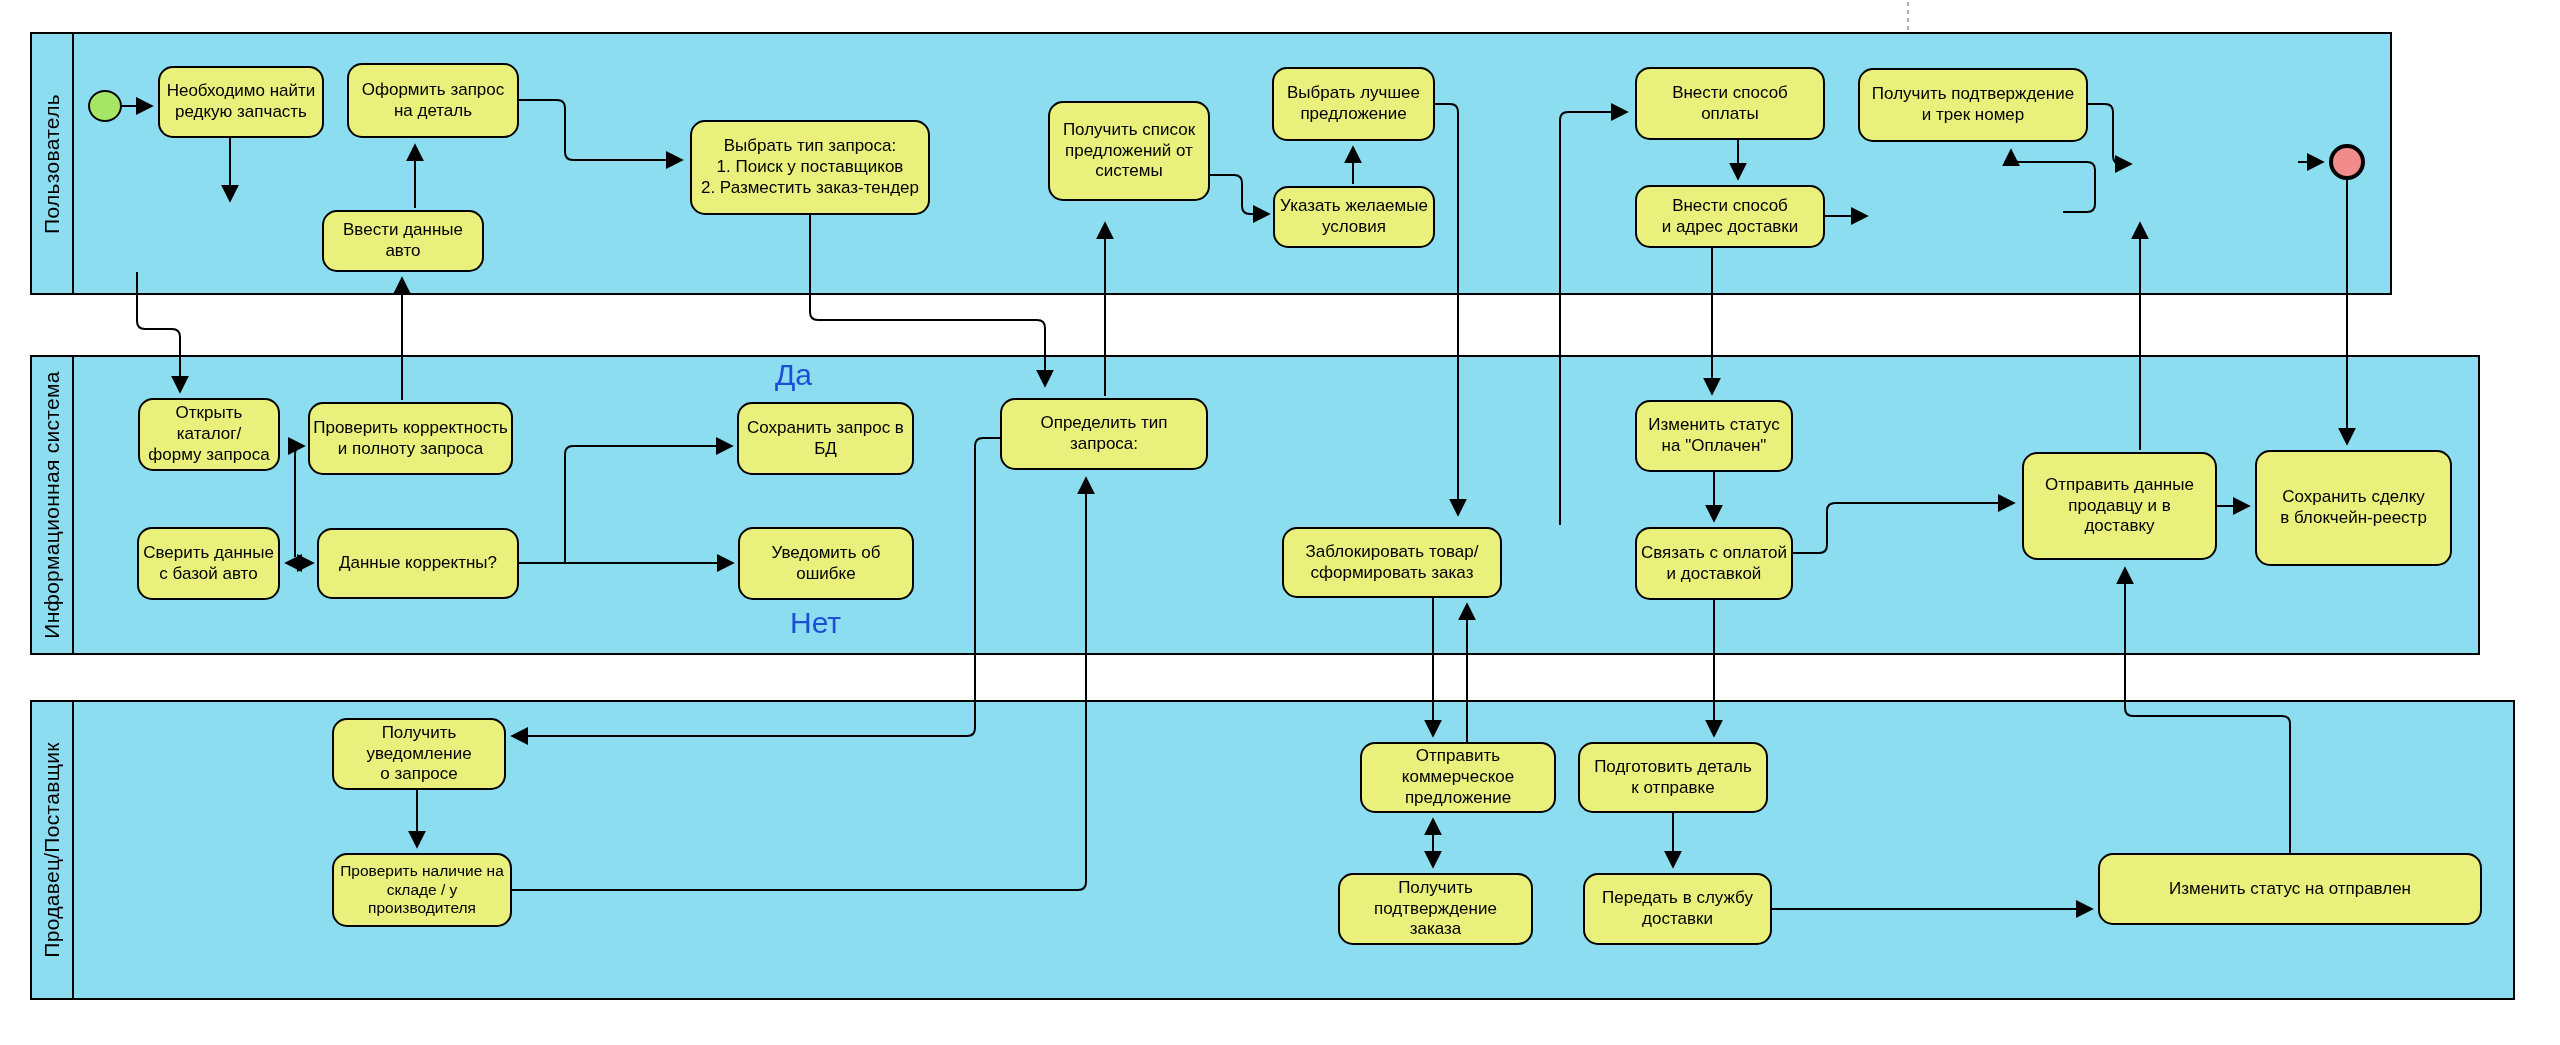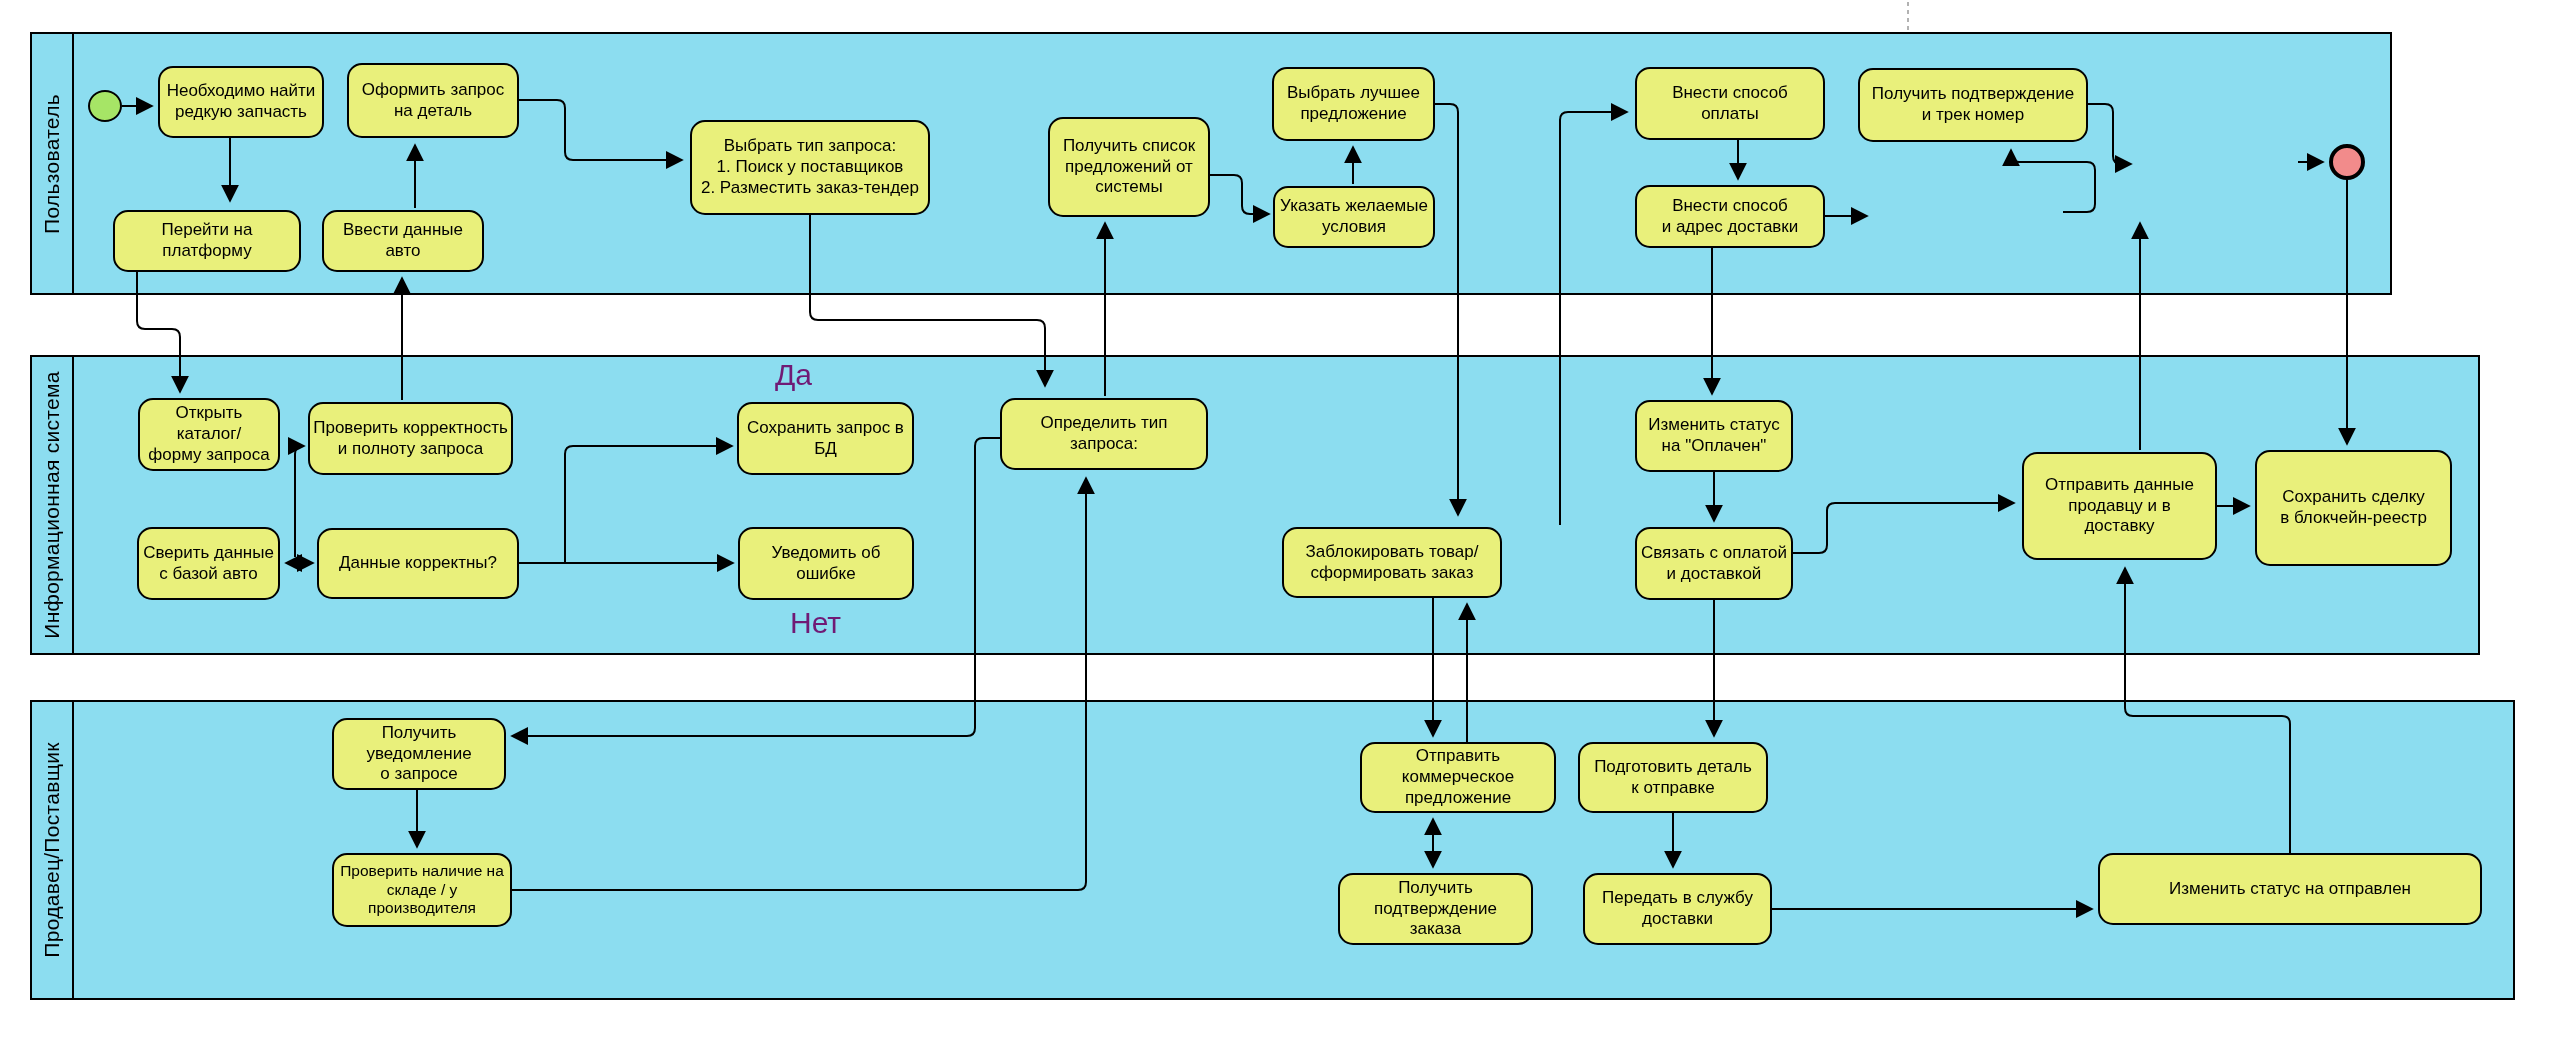--- a/index.html
+++ b/index.html
@@ -27,21 +27,21 @@
     background:var(--node-fill,#E9F07B);
     border:2px solid var(--node-border,#000);
     border-radius:15px;
     display:flex;align-items:center;justify-content:center;
     text-align:center;white-space:pre-line;
     font-size:17px;line-height:1.22;color:#000;padding:2px 3px;
   }
   .event{position:absolute;box-sizing:border-box;border-radius:50%;}
   .event.start{background:var(--start-fill,#A6E566);border:2px solid #000;}
   .event.end{background:var(--end-fill,#F28B8B);border:4px solid #000;}
-  .flow-label{position:absolute;font-size:30px;color:#701a75;}
+  .flow-label{position:absolute;font-size:30px;color:#1d4ed8;}
 </style>
 </head>
 <body>
 
 <div id="canvas">
 
   <div class="lane" style="top:32px;height:263px;width:2362px">
     <div class="lane-strip">
       <span>Пользователь</span>
     </div>
@@ -103,28 +103,27 @@
       <path d="M2290,853 v-129 q0,-8 -8,-8 h-149 q-8,0 -8,-8 v-140" marker-end="url(#arr)"></path>
       <path d="M1908,2 V30" stroke="#999" stroke-width="1.5" stroke-dasharray="4 4"></path>
     </g>
   </svg>
 
   <div class="event start" style="left:88px;top:90px;width:34px;height:32px"></div>
   <div class="event end" style="left:2329px;top:144px;width:36px;height:36px"></div>
 
   <div class="node" style="left:158px;top:66px;width:166px;height:72px">Необходимо найти
 редкую запчасть</div>
-  <div class="node" style="left:113px;top:210px;width:188px;height:62px">Перейти на платформу</div>
   <div class="node" style="left:347px;top:63px;width:172px;height:75px">Оформить запрос
 на деталь</div>
   <div class="node" style="left:322px;top:210px;width:162px;height:62px">Ввести данные авто</div>
   <div class="node" style="left:690px;top:120px;width:240px;height:95px">Выбрать тип запроса:
 1. Поиск у поставщиков
 2. Разместить заказ-тендер</div>
-  <div class="node" style="left:1048px;top:117px;width:162px;height:100px">Получить список
+  <div class="node" style="left:1048px;top:101px;width:162px;height:100px">Получить список
 предложений от
 системы</div>
   <div class="node" style="left:1272px;top:67px;width:163px;height:74px">Выбрать лучшее
 предложение</div>
   <div class="node" style="left:1273px;top:186px;width:162px;height:62px">Указать желаемые
 условия</div>
   <div class="node" style="left:1635px;top:67px;width:190px;height:73px">Внести способ
 оплаты</div>
   <div class="node" style="left:1635px;top:185px;width:190px;height:63px">Внести способ
 и адрес доставки</div>

